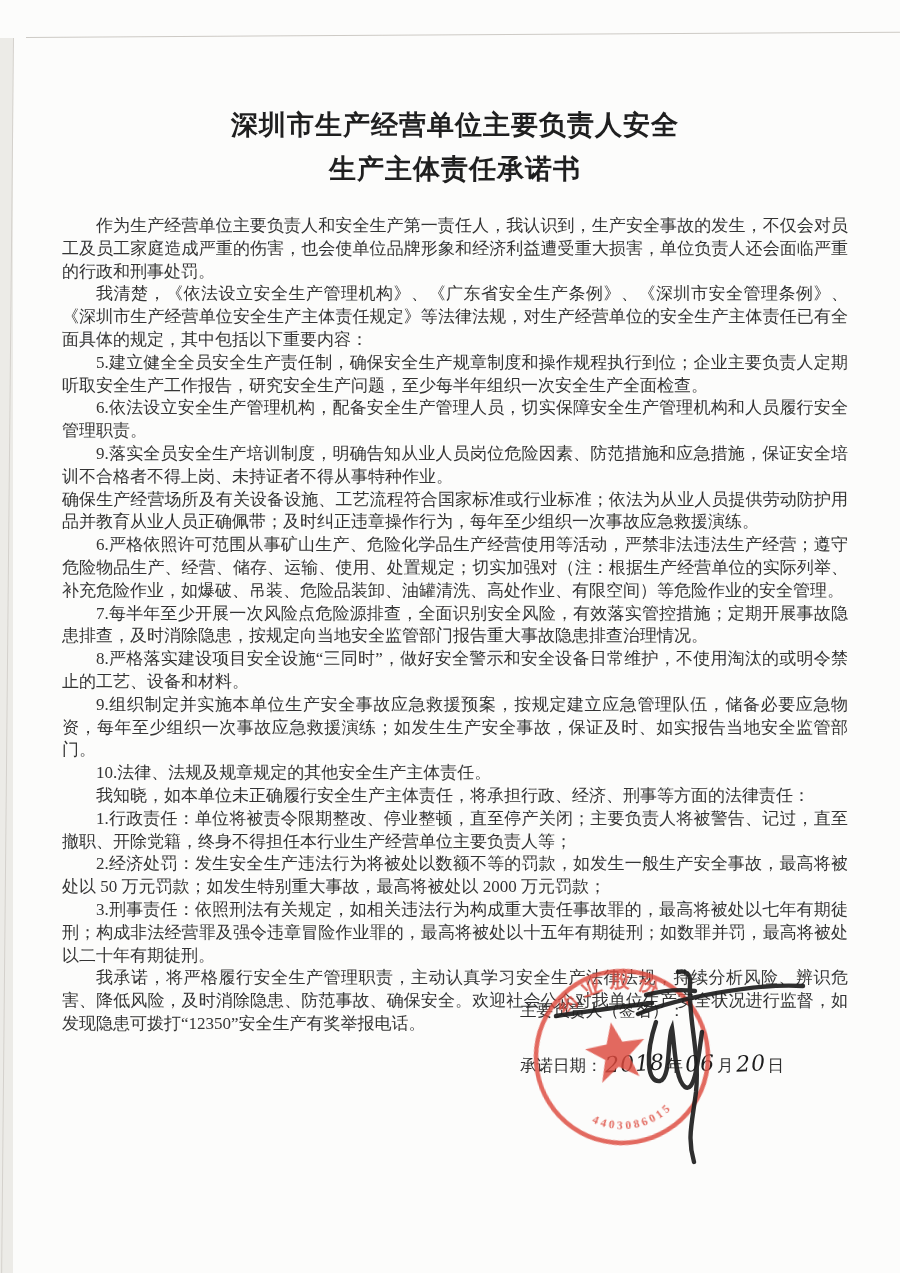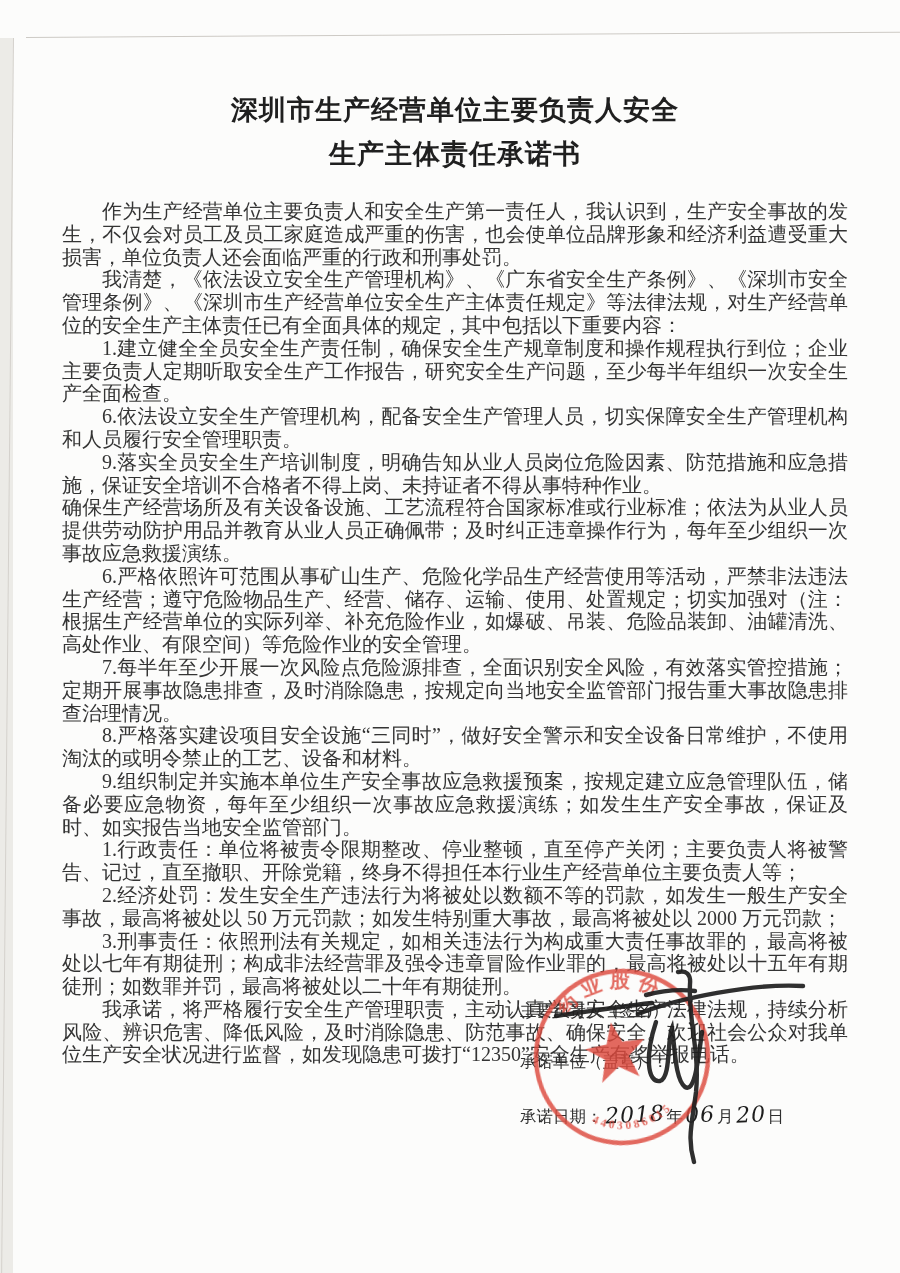--- a/index.html
+++ b/index.html
@@ -21,33 +21,33 @@
   }
   .edge-left {
     position: absolute; left: 13px; top: 38px; width: 1px; height: 1240px;
     background: #d4d1cc; transform: rotate(0.55deg); transform-origin: top left;
   }
   .margin-strip {
     position: absolute; left: 0; top: 38px; width: 13px; height: 1235px;
     background: #ecebe7;
   }
   .content {
-    position: absolute; left: 62px; top: 88px; width: 786px;
+    position: absolute; left: 62px; top: 103px; width: 786px;
     color: #2e2e2e;
   }
   .doc-title {
     text-align: center;
     font-size: 27px; font-weight: bold; color: #1f1f1f;
     line-height: 44px; letter-spacing: 1px;
     margin: 0 0 24px 0;
   }
   .doc-title .tline { display: block; }
   .body-text p {
     margin: 0;
-    font-size: 20px;
+    font-size: 17px;
     line-height: 22.8px;
     text-align: justify;
     text-justify: inter-ideograph;
     color: #343434;
   }
   .body-text p.indent { text-indent: 2em; }
   .sig-block {
     position: absolute; left: 520px; top: 1000px; width: 360px;
     font-size: 16.5px; color: #2e2e2e;
   }
@@ -78,38 +78,39 @@
 <div class="edge-left"></div>
 
 <div class="content">
   <h1 class="doc-title">
     <span class="tline">深圳市生产经营单位主要负责人安全</span>
     <span class="tline">生产主体责任承诺书</span>
   </h1>
   <div class="body-text">
     <p class="indent">作为生产经营单位主要负责人和安全生产第一责任人，我认识到，生产安全事故的发生，不仅会对员工及员工家庭造成严重的伤害，也会使单位品牌形象和经济利益遭受重大损害，单位负责人还会面临严重的行政和刑事处罚。</p>
     <p class="indent">我清楚，《依法设立安全生产管理机构》、《广东省安全生产条例》、《深圳市安全管理条例》、《深圳市生产经营单位安全生产主体责任规定》等法律法规，对生产经营单位的安全生产主体责任已有全面具体的规定，其中包括以下重要内容：</p>
-    <p class="indent">1.建立健全全员安全生产责任制，确保安全生产规章制度和操作规程执行到位；企业主要负责人定期听取安全生产工作报告，研究安全生产问题，至少每半年组织一次安全生产全面检查。</p>
+    <p class="indent">5.建立健全全员安全生产责任制，确保安全生产规章制度和操作规程执行到位；企业主要负责人定期听取安全生产工作报告，研究安全生产问题，至少每半年组织一次安全生产全面检查。</p>
     <p class="indent">6.依法设立安全生产管理机构，配备安全生产管理人员，切实保障安全生产管理机构和人员履行安全管理职责。</p>
     <p class="indent">9.落实全员安全生产培训制度，明确告知从业人员岗位危险因素、防范措施和应急措施，保证安全培训不合格者不得上岗、未持证者不得从事特种作业。</p>
     <p>确保生产经营场所及有关设备设施、工艺流程符合国家标准或行业标准；依法为从业人员提供劳动防护用品并教育从业人员正确佩带；及时纠正违章操作行为，每年至少组织一次事故应急救援演练。</p>
     <p class="indent">6.严格依照许可范围从事矿山生产、危险化学品生产经营使用等活动，严禁非法违法生产经营；遵守危险物品生产、经营、储存、运输、使用、处置规定；切实加强对（注：根据生产经营单位的实际列举、补充危险作业，如爆破、吊装、危险品装卸、油罐清洗、高处作业、有限空间）等危险作业的安全管理。</p>
     <p class="indent">7.每半年至少开展一次风险点危险源排查，全面识别安全风险，有效落实管控措施；定期开展事故隐患排查，及时消除隐患，按规定向当地安全监管部门报告重大事故隐患排查治理情况。</p>
     <p class="indent">8.严格落实建设项目安全设施“三同时”，做好安全警示和安全设备日常维护，不使用淘汰的或明令禁止的工艺、设备和材料。</p>
     <p class="indent">9.组织制定并实施本单位生产安全事故应急救援预案，按规定建立应急管理队伍，储备必要应急物资，每年至少组织一次事故应急救援演练；如发生生产安全事故，保证及时、如实报告当地安全监管部门。</p>
+    <p class="indent">10.法律、法规及规章规定的其他安全生产主体责任。</p>
+    <p class="indent">我知晓，如本单位未正确履行安全生产主体责任，将承担行政、经济、刑事等方面的法律责任：</p>
     <p class="indent">1.行政责任：单位将被责令限期整改、停业整顿，直至停产关闭；主要负责人将被警告、记过，直至撤职、开除党籍，终身不得担任本行业生产经营单位主要负责人等；</p>
     <p class="indent">2.经济处罚：发生安全生产违法行为将被处以数额不等的罚款，如发生一般生产安全事故，最高将被处以 50 万元罚款；如发生特别重大事故，最高将被处以 2000 万元罚款；</p>
     <p class="indent">3.刑事责任：依照刑法有关规定，如相关违法行为构成重大责任事故罪的，最高将被处以七年有期徒刑；构成非法经营罪及强令违章冒险作业罪的，最高将被处以十五年有期徒刑；如数罪并罚，最高将被处以二十年有期徒刑。</p>
     <p class="indent">我承诺，将严格履行安全生产管理职责，主动认真学习安全生产法律法规，持续分析风险、辨识危害、降低风险，及时消除隐患、防范事故、确保安全。欢迎社会公众对我单位生产安全状况进行监督，如发现隐患可拨打“12350”安全生产有奖举报电话。</p>
   </div>
 </div>
 
 <div class="sig-block">
   <div class="sig-line">主要负责人（签名）：</div>
-  <div class="sig-line">承诺单位（盖章）：</div>
   <div class="sig-line date-line"><span>承诺日期：</span><span class="hw">2018</span><span>年</span><span class="hw">06</span><span>月</span><span class="hw">20</span><span>日</span></div>
 </div>
 
 <svg class="overlay" width="900" height="1273" viewBox="0 0 900 1273">
   <defs>
     <path id="arcTop" d="M 552 1057 A 70 70 0 0 1 692 1057"></path>
     <path id="arcBottom" d="M 570 1106 A 70 70 0 0 0 674 1106"></path>
     <filter id="softBlur">
         <feGaussianBlur stdDeviation="0.55"></feGaussianBlur>
       </filter>

